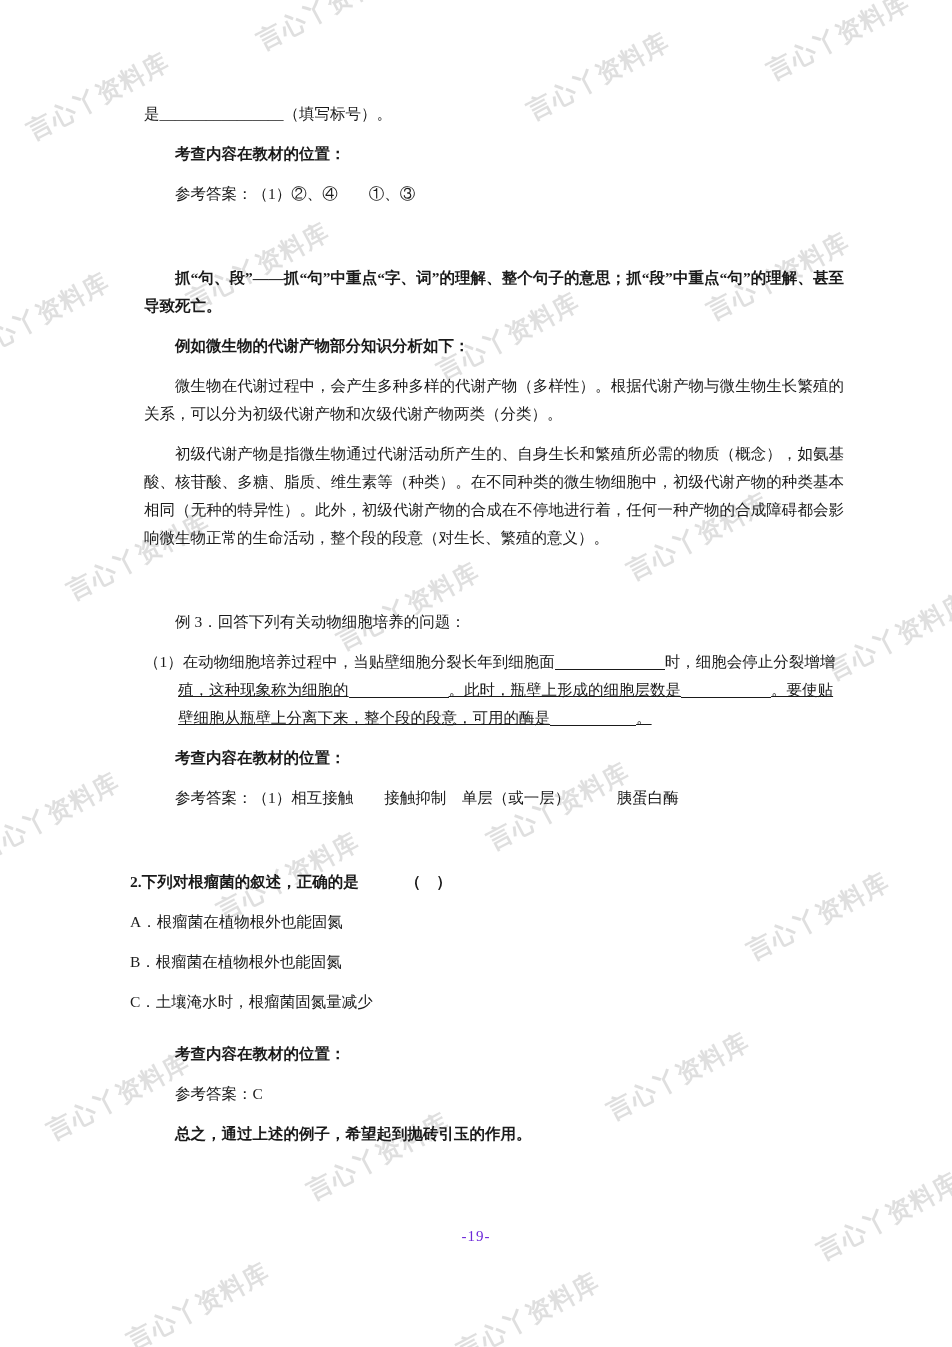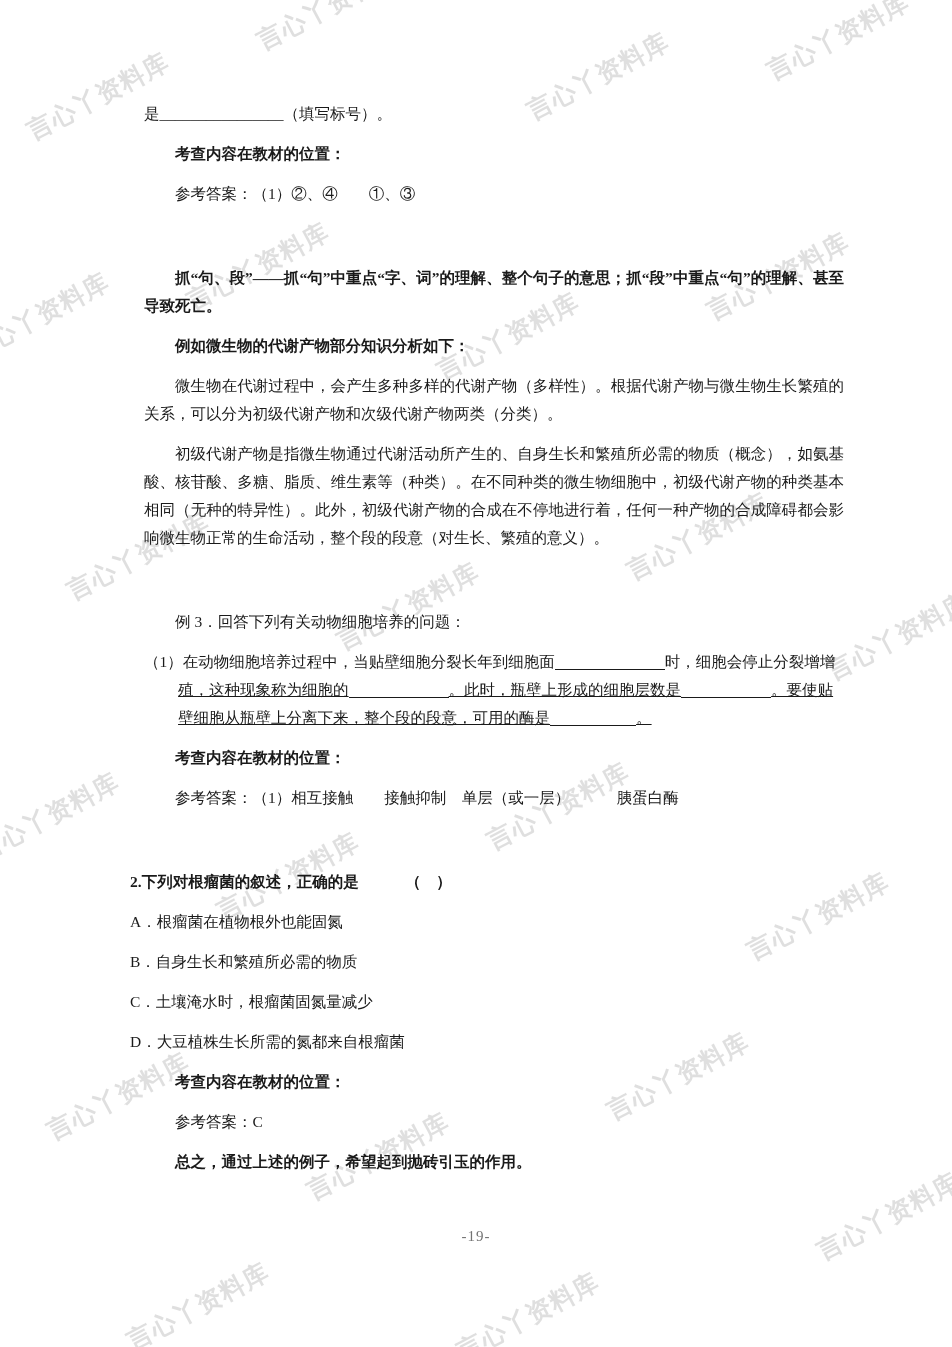--- a/index.html
+++ b/index.html
@@ -59,21 +59,21 @@
   .qline { margin-left: -14px; font-weight: bold; }
   .opt { margin-left: -14px; padding-left: 2em; text-indent: -2em; }
   .page-num {
     position: absolute;
     left: 0;
     right: 0;
     top: 1228px;
     text-align: center;
     font-size: 15px;
     letter-spacing: 1px;
-    color: #737373;
+    color: #6d28d9;
   }
   
   .wm-layer {
     position: absolute;
     inset: 0;
     pointer-events: none;
     overflow: hidden;
   }
   .wm {
     position: absolute;
@@ -160,25 +160,24 @@
     <div class="gap-sm"></div>
     <p class="indent2">参考答案：（1）相互接触　　接触抑制　单层（或一层）　　　胰蛋白酶</p>
 
     <div class="gap-lg"></div>
     <div class="gap-md"></div>
     <p class="qline">2.下列对根瘤菌的叙述，正确的是　　　（　）</p>
 
     <div class="gap-sm"></div>
     <p class="opt">A．根瘤菌在植物根外也能固氮</p>
     <div class="gap-sm"></div>
-    <p class="opt">B．自身生长和繁殖所必需的物质</p>
+    <p class="opt">B．根瘤菌在植物根外也能固氮</p>
     <div class="gap-sm"></div>
     <p class="opt">C．土壤淹水时，根瘤菌固氮量减少</p>
     <div class="gap-sm"></div>
-    <p class="opt">D．大豆植株生长所需的氮都来自根瘤菌</p>
 
     <div class="gap-sm"></div>
     <p class="indent2 bold">考查内容在教材的位置：</p>
 
     <div class="gap-sm"></div>
     <p class="indent2">参考答案：C</p>
 
     <div class="gap-sm"></div>
     <p class="indent2 bold">总之，通过上述的例子，希望起到抛砖引玉的作用。</p>
 

